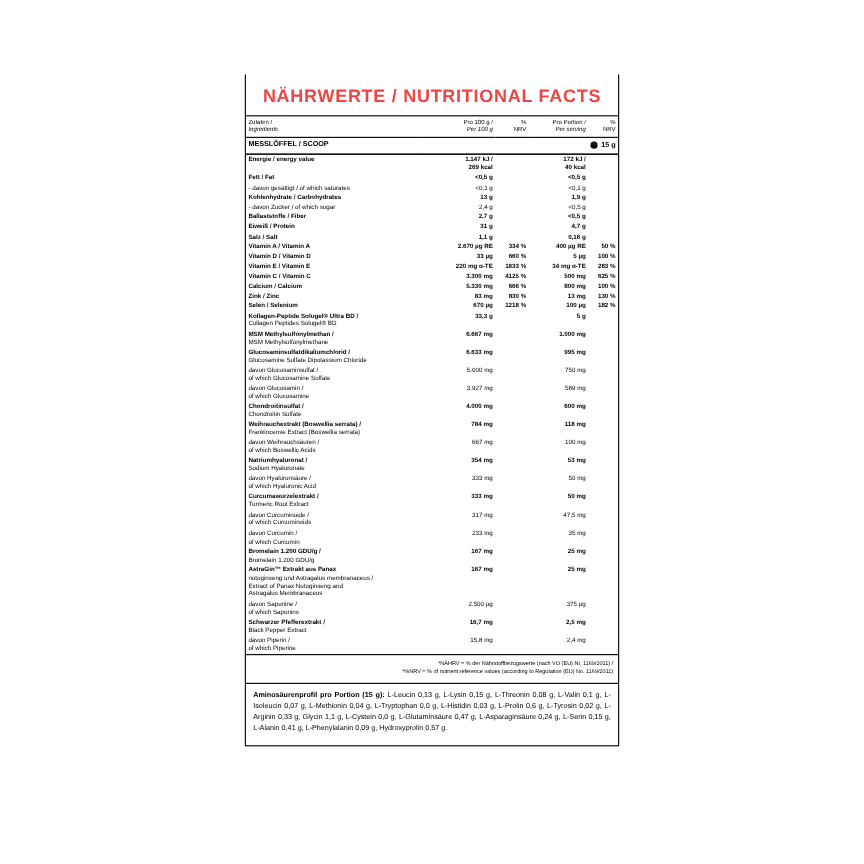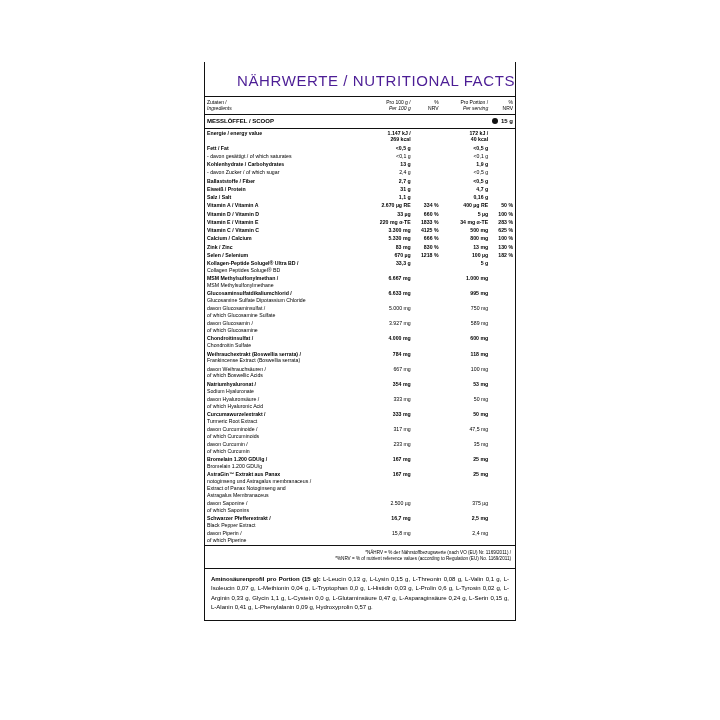--- a/index.html
+++ b/index.html
@@ -18,27 +18,27 @@
   .panel{
     position:absolute;
     left:204px;top:62px;
     width:312px;
     box-sizing:border-box;
     border-left:1.2px solid #111;
     border-right:1.2px solid #111;
     padding:0;
   }
   .title{
-    text-align:right;
+    text-align:center;
     font-size:15px;
     letter-spacing:.6px;
-    font-weight:400;
+    font-weight:700;
     padding:10px 0 7px 0;
     border-bottom:1.1px solid #111;
-    color:#4c1d95;
+    color:#ef4444;
   }
   table{
     width:100%;
     border-collapse:collapse;
     table-layout:fixed;
   }
   col.c0{width:47%;}
   col.c1{width:20%;}
   col.c2{width:9%;}
   col.c3{width:16%;}

